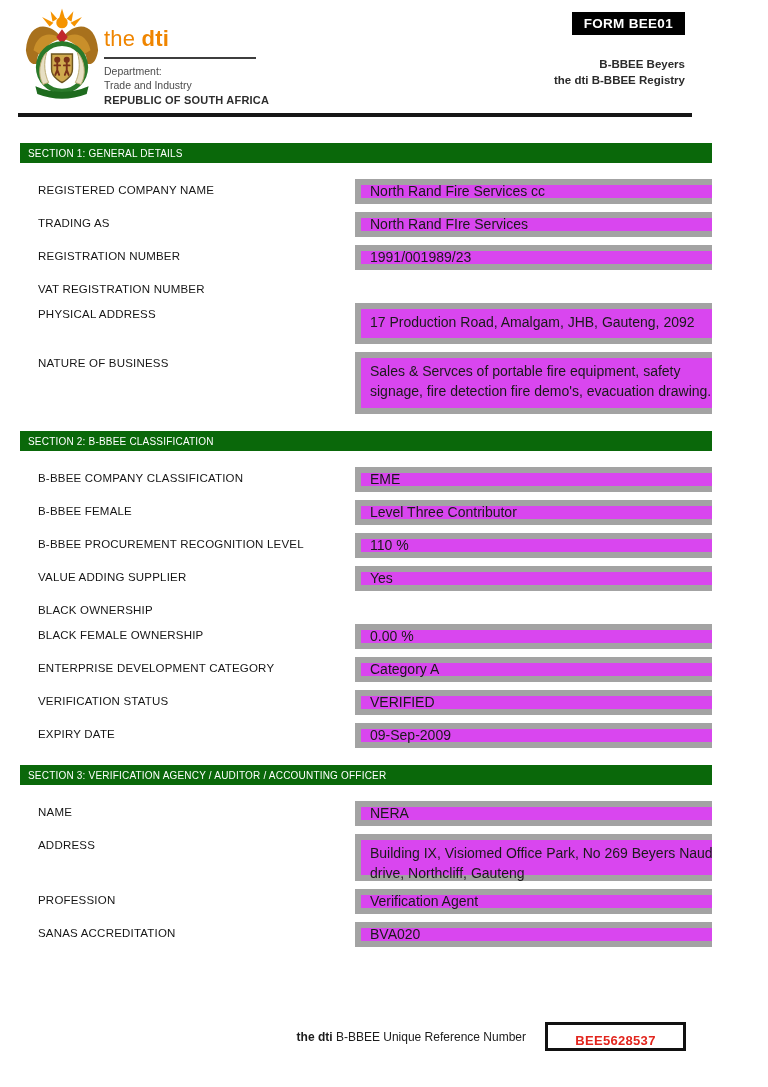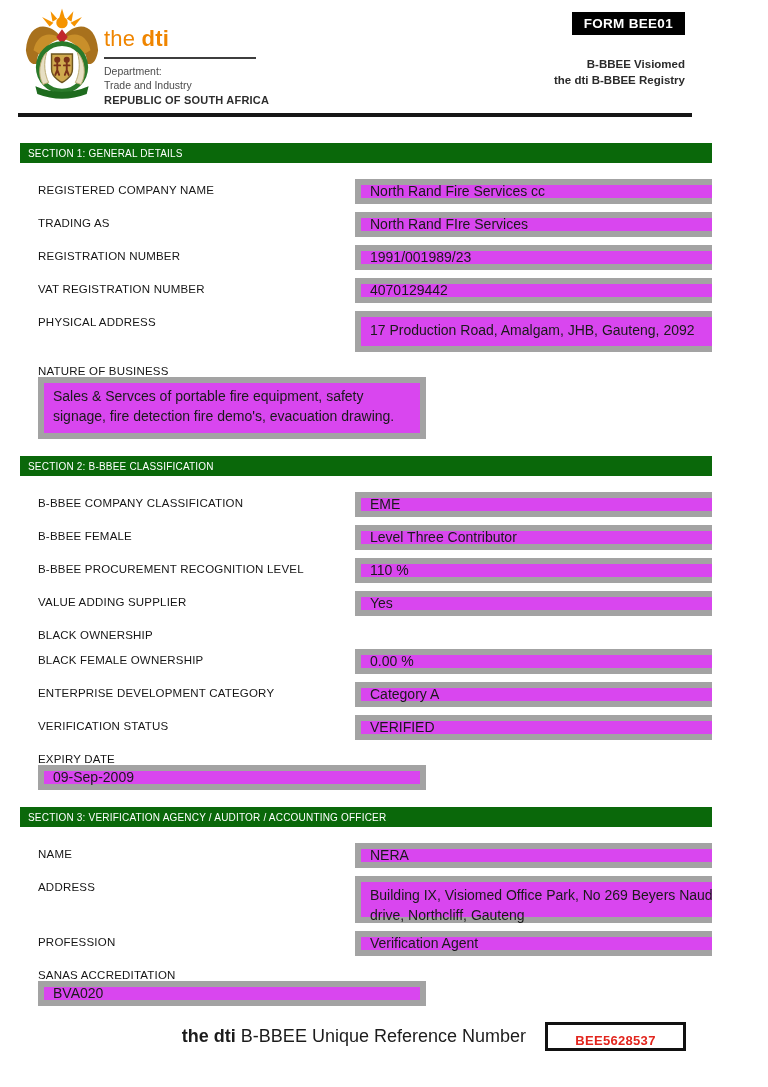--- a/index.html
+++ b/index.html
@@ -29,33 +29,33 @@
   .profile{margin-top:21px;font-size:11.5px;font-weight:bold;color:#2b2b2b;line-height:1.4;}
   .top-rule{position:absolute;left:18px;right:20px;top:113px;height:3.5px;background:#161616;}
   
   .sections{position:absolute;left:20px;top:143px;width:723px;}
   .section-header{
     background:var(--section_green);color:#fff;font-size:10px;
     padding:5px 8px 4px 8px;letter-spacing:.2px;
   }
   .section-body{padding:16px 0 17px 18px;}
   .field-row{display:flex;align-items:flex-start;margin-bottom:8px;}
-  .field-row:last-child{margin-bottom:0;flex-direction:column;}
+  .field-row:last-child{margin-bottom:0;}
   .field-label{width:317px;flex:none;font-size:11.5px;padding-top:5px;color:#161616;letter-spacing:.2px;}
   .field-box{
     width:388px;border:6px solid #a3a3a3;background:#d946ef;
     font-size:14px;line-height:1.4;padding:4px 9px;min-height:25px;color:#1a1a1a;
   }
   .field-box.h1{height:25px;display:flex;align-items:center;padding-top:0;padding-bottom:0;}
   .field-box.h2{height:41px;}
   .field-box.h2a{height:47px;}
   .field-box.h3{height:62px;}
   
   .ftr{position:absolute;right:26px;bottom:36px;display:flex;align-items:center;}
-  .ftr-label{font-size:18px;color:#1c1c1c;margin-right:19px;}
+  .ftr-label{font-size:12px;color:#1c1c1c;margin-right:19px;}
   .ftr-label .b{font-weight:bold;}
   .ref-box{
     width:141px;height:29px;border:3px solid #111;display:flex;align-items:flex-end;
     justify-content:center;color:var(--ref_red);font-weight:bold;font-size:13px;letter-spacing:.3px;
   }
 </style>
 </head>
 <body>
 
 <div class="page">
@@ -102,21 +102,21 @@
       <div class="dept">
         <div>Department:</div>
         <div>Trade and Industry</div>
         <div class="strong">REPUBLIC OF SOUTH AFRICA</div>
       </div>
     </div>
 
     <div class="hdr-right">
       <div class="form-badge">FORM BEE01</div>
       <div class="profile">
-        <div>B-BBEE Visiomed</div>
+        <div>B-BBEE Beyers</div>
         <div>the dti B-BBEE Registry</div>
       </div>
     </div>
   </div>
 
   <div class="top-rule"></div>
 
   <main class="sections" id="sections">
       <section>
         <div class="section-header">SECTION 1: GENERAL DETAILS</div>
@@ -134,23 +134,20 @@
             </div>
           </div>
           <div class="field-row">
             <div class="field-label">REGISTRATION NUMBER</div>
             <div class="field-box h1">
               <span>1991/001989/23</span>
             </div>
           </div>
           <div class="field-row">
             <div class="field-label">VAT REGISTRATION NUMBER</div>
-            <div class="field-box h1">
-              <span>4070129442</span>
-            </div>
           </div>
           <div class="field-row">
             <div class="field-label">PHYSICAL ADDRESS</div>
             <div class="field-box h2"><span>17 Production Road, Amalgam, JHB, Gauteng, 2092</span></div>
           </div>
           <div class="field-row">
             <div class="field-label">NATURE OF BUSINESS</div>
             <div class="field-box h3"><span>Sales &amp; Servces of portable fire equipment, safety signage, fire detection fire demo's, evacuation drawing.</span></div>
           </div>
         </div>

